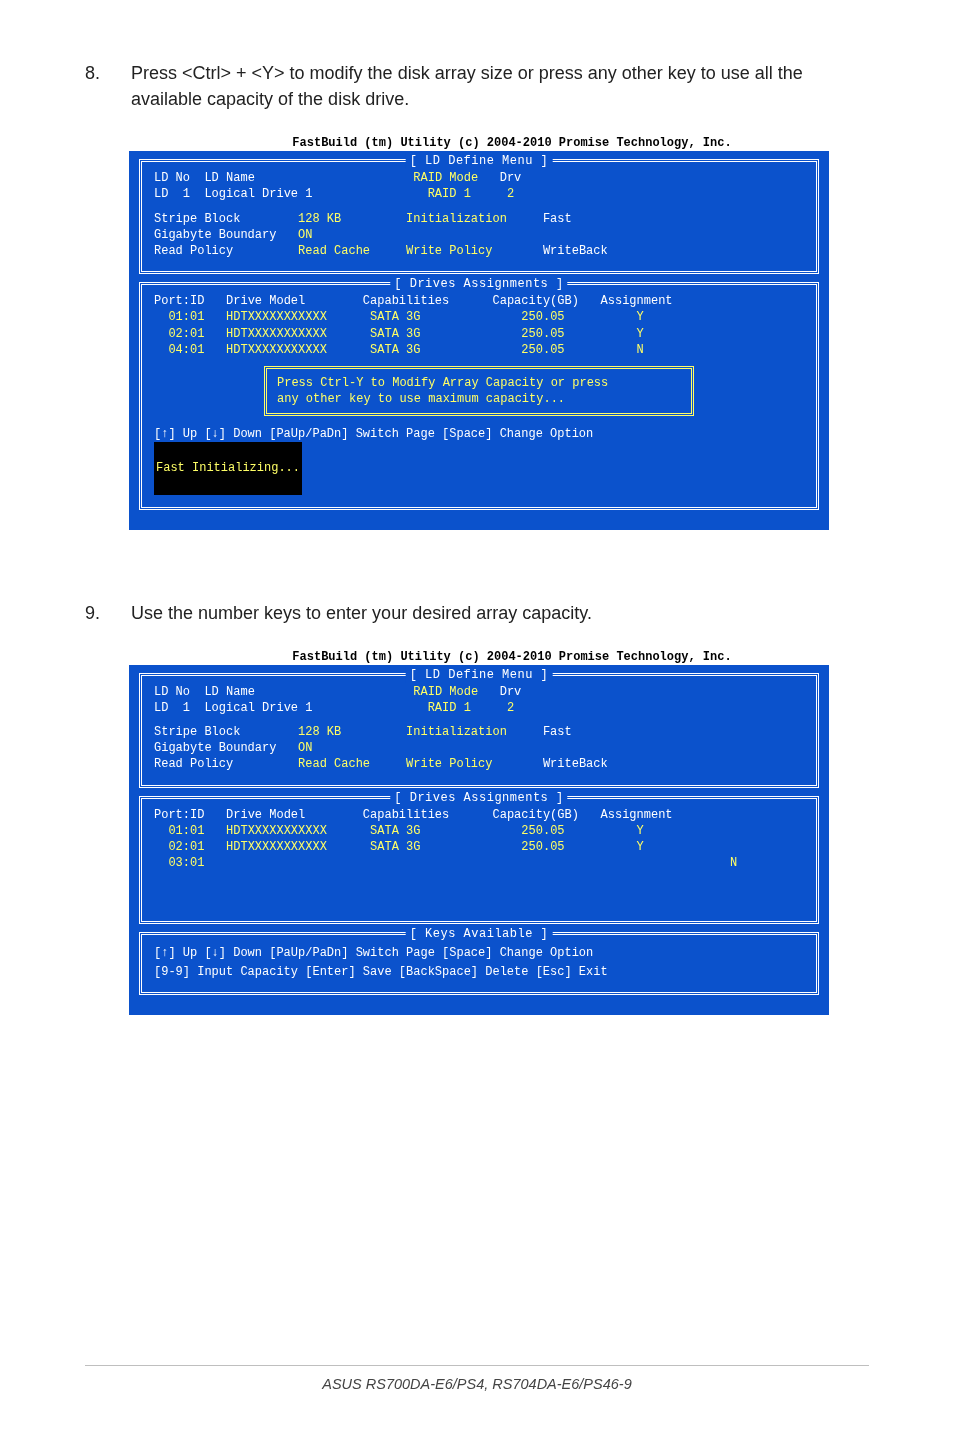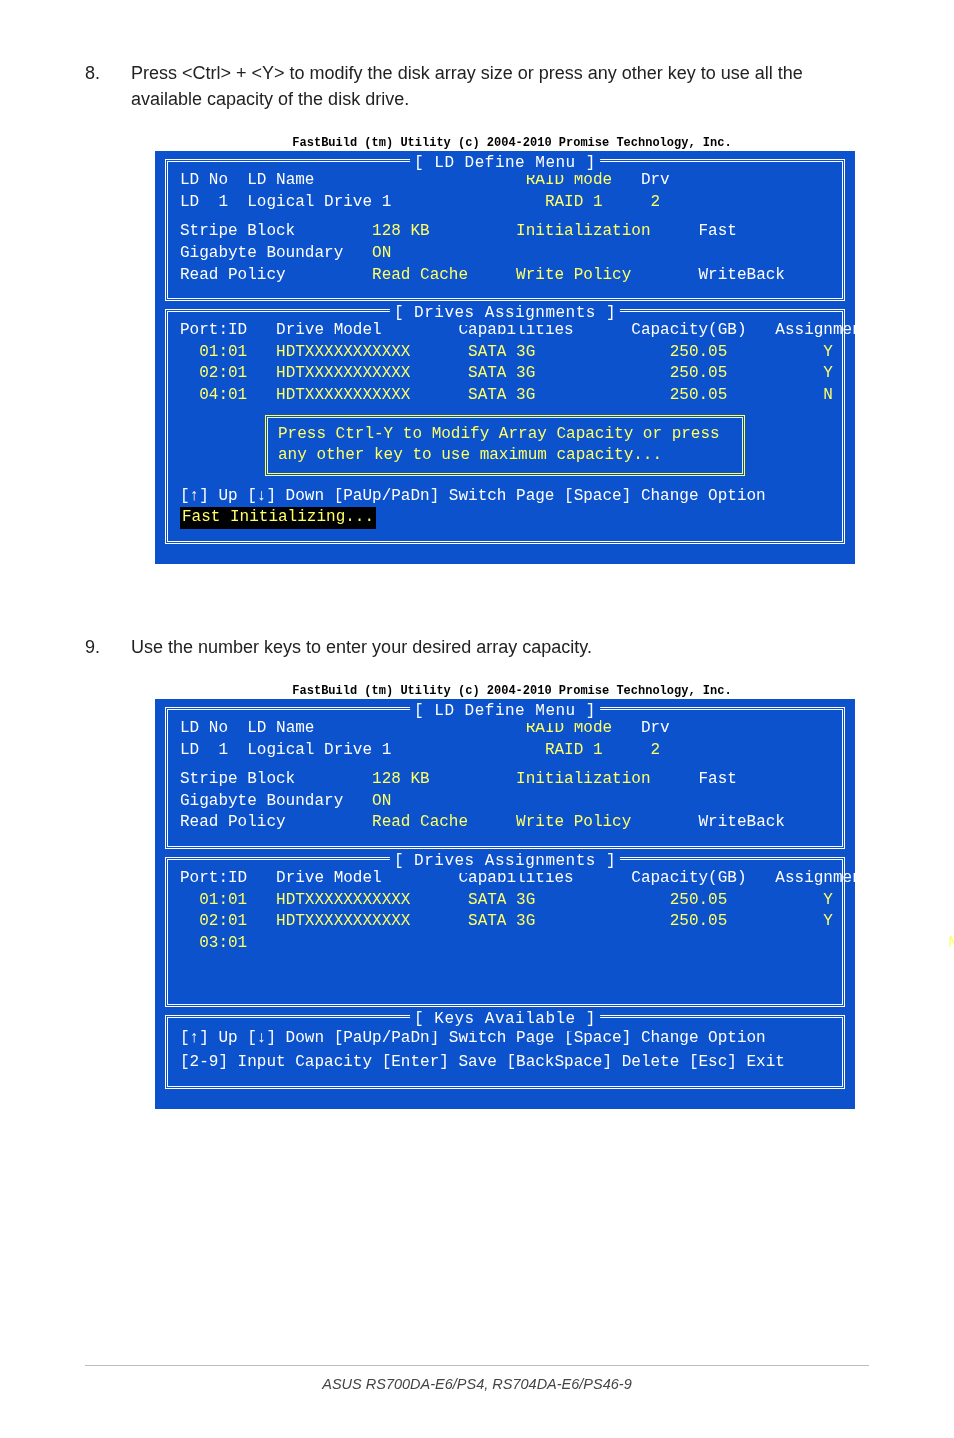--- a/index.html
+++ b/index.html
@@ -28,25 +28,25 @@
     font-size: 12px;
     font-weight: bold;
     color: #000;
     margin-left: 70px;
     margin-bottom: 1px;
     text-align: center;
   }
 
   .bios {
     width: 700px;
-    margin-left: 70px;
+    margin-left: 44px;
     background: #0b52cc;
     color: #ffffff;
     font-family: "Courier New", monospace;
-    font-size: 16px;
+    font-size: 12px;
     border: 2px solid #0b52cc;
     padding: 6px 8px 10px 8px;
     line-height: 1.35;
   }
 
   .box {
     border: 3px double #fff;
     position: relative;
     padding: 8px 12px 12px 12px;
     margin-bottom: 8px;
@@ -62,35 +62,35 @@
   }
   .box-title::before { content: "[ "; }
   .box-title::after { content: " ]"; }
 
   .row { white-space: pre; }
   .lbl { color: #ffffff; }
   .val { color: #ffff66; }
 
   .modal {
     border: 3px double #ffff66;
-    width: 480px;
+    width: 430px;
     margin: 8px auto 10px auto;
     padding: 6px 10px;
     color: #ffff66;
     line-height: 1.35;
   }
 
   .keysline {
     white-space: pre;
     margin-top: 2px;
   }
   .blink {
     background: #000;
     color: #ffff66;
-    padding: 0 2px;
+    padding: 18px 2px;
     display: inline-block;
   }
 
   .block { margin-bottom: 70px; }
 
   .footer {
     position: absolute;
     bottom: 46px;
     left: 85px;
     right: 85px;
@@ -168,21 +168,21 @@
       <div class="row"><span class="lbl">Port:ID</span>   <span class="lbl">Drive Model</span>        <span class="lbl">Capabilities</span>      <span class="lbl">Capacity(GB)</span>   <span class="lbl">Assignment</span></div>
       <div class="row">  <span class="val">01:01</span>   <span class="val">HDTXXXXXXXXXXX</span>      <span class="val">SATA 3G</span>              <span class="val">250.05</span>          <span class="val">Y</span></div>
       <div class="row">  <span class="val">02:01</span>   <span class="val">HDTXXXXXXXXXXX</span>      <span class="val">SATA 3G</span>              <span class="val">250.05</span>          <span class="val">Y</span></div>
       <div class="row">  <span class="val">03:01</span>                                                                         <span class="val">N</span></div>
       <div style="height:38px"></div>
     </div>
 
     <div class="box">
       <div class="box-title">Keys Available</div>
       <div class="keysline">[↑] Up [↓] Down [PaUp/PaDn] Switch Page [Space] Change Option</div>
-      <div class="keysline">[2-9] Input Capacity [Enter] Save [BackSpace] Delete [Esc] Exit</div>
+      <div class="keysline">[9-9] Input Capacity [Enter] Save [BackSpace] Delete [Esc] Exit</div>
     </div>
 
   </div>
 </div>
 
 <div class="footer">
   <span>ASUS RS700DA-E6/PS4, RS704DA-E6/PS4</span>
   <span>6-9</span>
 </div>
 

